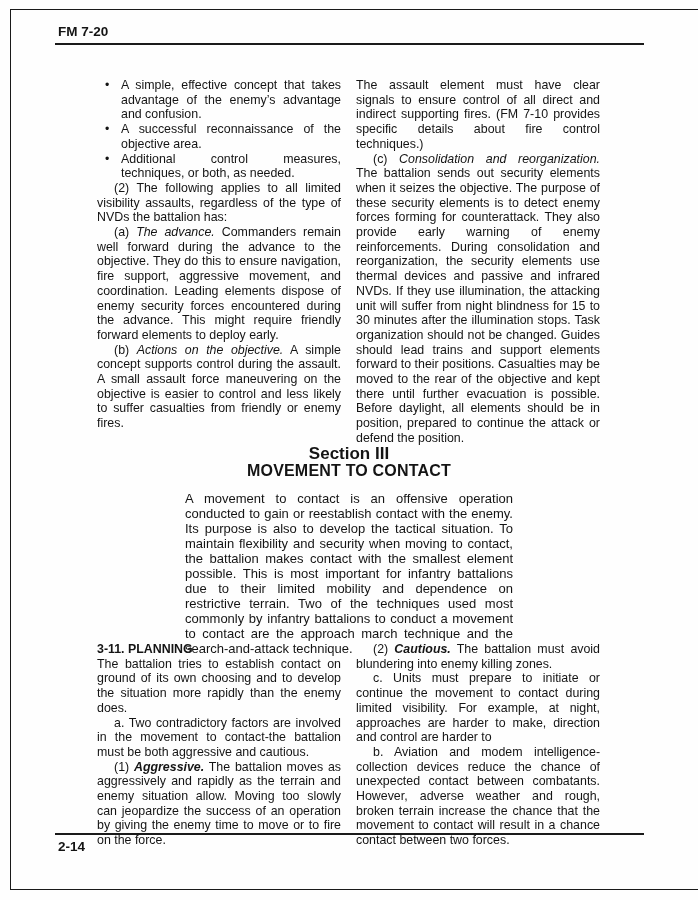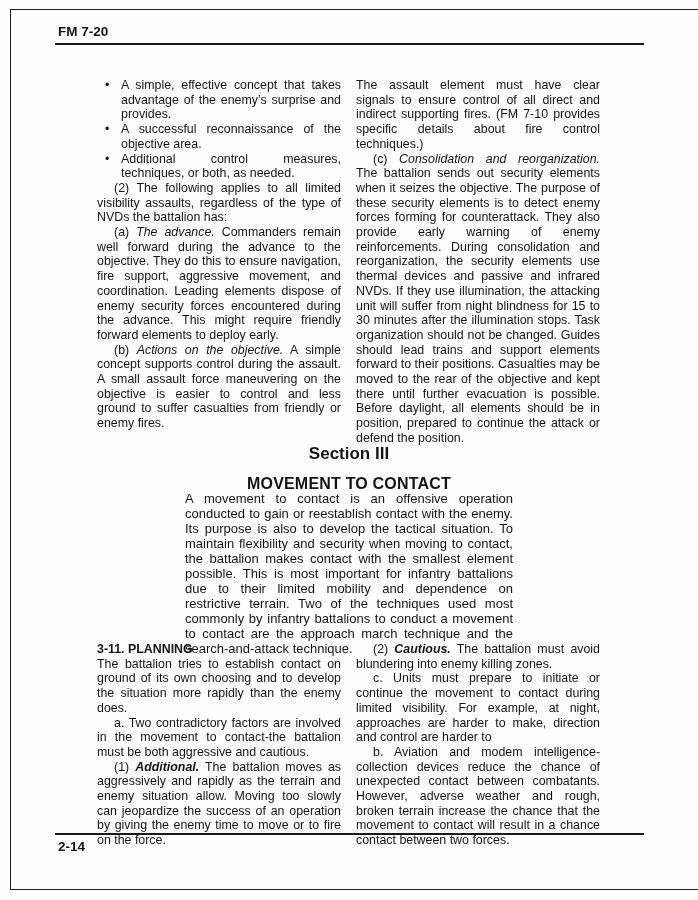--- a/index.html
+++ b/index.html
@@ -49,21 +49,21 @@
   .bold-ital { font-style:italic; font-weight:bold;margin-top:29px; }
 
   .bullet { position:relative; padding-left:24px; }
   .bullet .marker { position:absolute; left:8px; top:0; text-indent:0; }
 
   .section-head {
     position:absolute; top:446px; left:0; width:698px;
     text-align:center;
   }
   .section-label { font-weight:bold; font-size:17px; line-height:15px; }
-  .section-title { font-weight:bold; font-size:16px; line-height:18px; margin-top:14px; letter-spacing:0.2px; }
+  .section-title { font-weight:bold; font-size:16px; line-height:18px; margin-top:1px; letter-spacing:0.2px; }
 
   .intro {
     position:absolute; top:491px; left:185px; width:328px;
     margin:0;
     font-size:13px; line-height:15px;
     text-align:justify;
   }
 
   .planning-heading { font-weight:bold; text-align:left; }
 </style>
@@ -71,45 +71,45 @@
 <body>
 
 <div class="page">
   <div class="page-border"></div>
 
   <div class="page-header">FM 7-20</div>
   <div class="rule header-rule"></div>
 
   <div class="cols top-cols">
     <div class="col">
-      <div class="para bullet"><span class="marker">•</span><span>A simple, effective concept that takes advantage of the enemy’s surprise and provides.</span></div>
+      <div class="para bullet"><span class="marker">•</span><span>A simple, effective concept that takes advantage of the enemy’s advantage and confusion.</span></div>
       <div class="para bullet"><span class="marker">•</span><span>A successful reconnaissance of the objective area.</span></div>
       <div class="para bullet"><span class="marker">•</span><span>Additional control measures, techniques, or both, as needed.</span></div>
       <p class="para indent"><span>(2) </span><span>The following applies to all limited visibility assaults, regardless of the type of NVDs the battalion has:</span></p>
       <p class="para indent"><span>(a) </span><span class="ital">The advance.</span><span> Commanders remain well forward during the advance to the objective. They do this to ensure navigation, fire support, aggressive movement, and coordination. Leading elements dispose of enemy security forces encountered during the advance. This might require friendly forward elements to deploy early.</span></p>
-      <p class="para indent"><span>(b) </span><span class="ital">Actions on the objective.</span><span> A simple concept supports control during the assault. A small assault force maneuvering on the objective is easier to control and less ground to suffer casualties from friendly or enemy fires.</span></p>
+      <p class="para indent"><span>(b) </span><span class="ital">Actions on the objective.</span><span> A simple concept supports control during the assault. A small assault force maneuvering on the objective is easier to control and less likely to suffer casualties from friendly or enemy fires.</span></p>
     </div>
     <div class="col">
       <p class="para">The assault element must have clear signals to ensure control of all direct and indirect supporting fires. (FM 7-10 provides specific details about fire control techniques.)</p>
       <p class="para indent"><span>(c) </span><span class="ital">Consolidation and reorganization.</span><span> The battalion sends out security elements when it seizes the objective. The purpose of these security elements is to detect enemy forces forming for counterattack. They also provide early warning of enemy reinforcements. During consolidation and reorganization, the security elements use thermal devices and passive and infrared NVDs. If they use illumination, the attacking unit will suffer from night blindness for 15 to 30 minutes after the illumination stops. Task organization should not be changed. Guides should lead trains and support elements forward to their positions. Casualties may be moved to the rear of the objective and kept there until further evacuation is possible. Before daylight, all elements should be in position, prepared to continue the attack or defend the position.</span></p>
     </div>
   </div>
 
   <div class="section-head">
     <div class="section-label">Section III</div>
     <div class="section-title">MOVEMENT TO CONTACT</div>
   </div>
   <p class="intro">A movement to contact is an offensive operation conducted to gain or reestablish contact with the enemy. Its purpose is also to develop the tactical situation. To maintain flexibility and security when moving to contact, the battalion makes contact with the smallest element possible. This is most important for infantry battalions due to their limited mobility and dependence on restrictive terrain. Two of the techniques used most commonly by infantry battalions to conduct a movement to contact are the approach march technique and the search-and-attack technique.</p>
 
   <div class="cols bottom-cols">
     <div class="col">
       <p class="para planning-heading">3-11. PLANNING</p>
       <p class="para">The battalion tries to establish contact on ground of its own choosing and to develop the situation more rapidly than the enemy does.</p>
       <p class="para indent"><span>a. </span><span>Two contradictory factors are involved in the movement to contact-the battalion must be both aggressive and cautious.</span></p>
-      <p class="para indent"><span>(1) </span><span class="bold-ital">Additional.</span><span> The battalion moves as aggressively and rapidly as the terrain and enemy situation allow. Moving too slowly can jeopardize the success of an operation by giving the enemy time to move or to fire on the force.</span></p>
+      <p class="para indent"><span>(1) </span><span class="bold-ital">Aggressive.</span><span> The battalion moves as aggressively and rapidly as the terrain and enemy situation allow. Moving too slowly can jeopardize the success of an operation by giving the enemy time to move or to fire on the force.</span></p>
     </div>
     <div class="col">
       <p class="para indent"><span>(2) </span><span class="bold-ital">Cautious.</span><span> The battalion must avoid blundering into enemy killing zones.</span></p>
       <p class="para indent"><span>c. </span><span>Units must prepare to initiate or continue the movement to contact during limited visibility. For example, at night, approaches are harder to make, direction and control are harder to</span></p>
       <p class="para indent"><span>b. </span><span>Aviation and modem intelligence-collection devices reduce the chance of unexpected contact between combatants. However, adverse weather and rough, broken terrain increase the chance that the movement to contact will result in a chance contact between two forces.</span></p>
     </div>
   </div>
 
   <div class="rule footer-rule"></div>
   <div class="page-footer">2-14</div>

